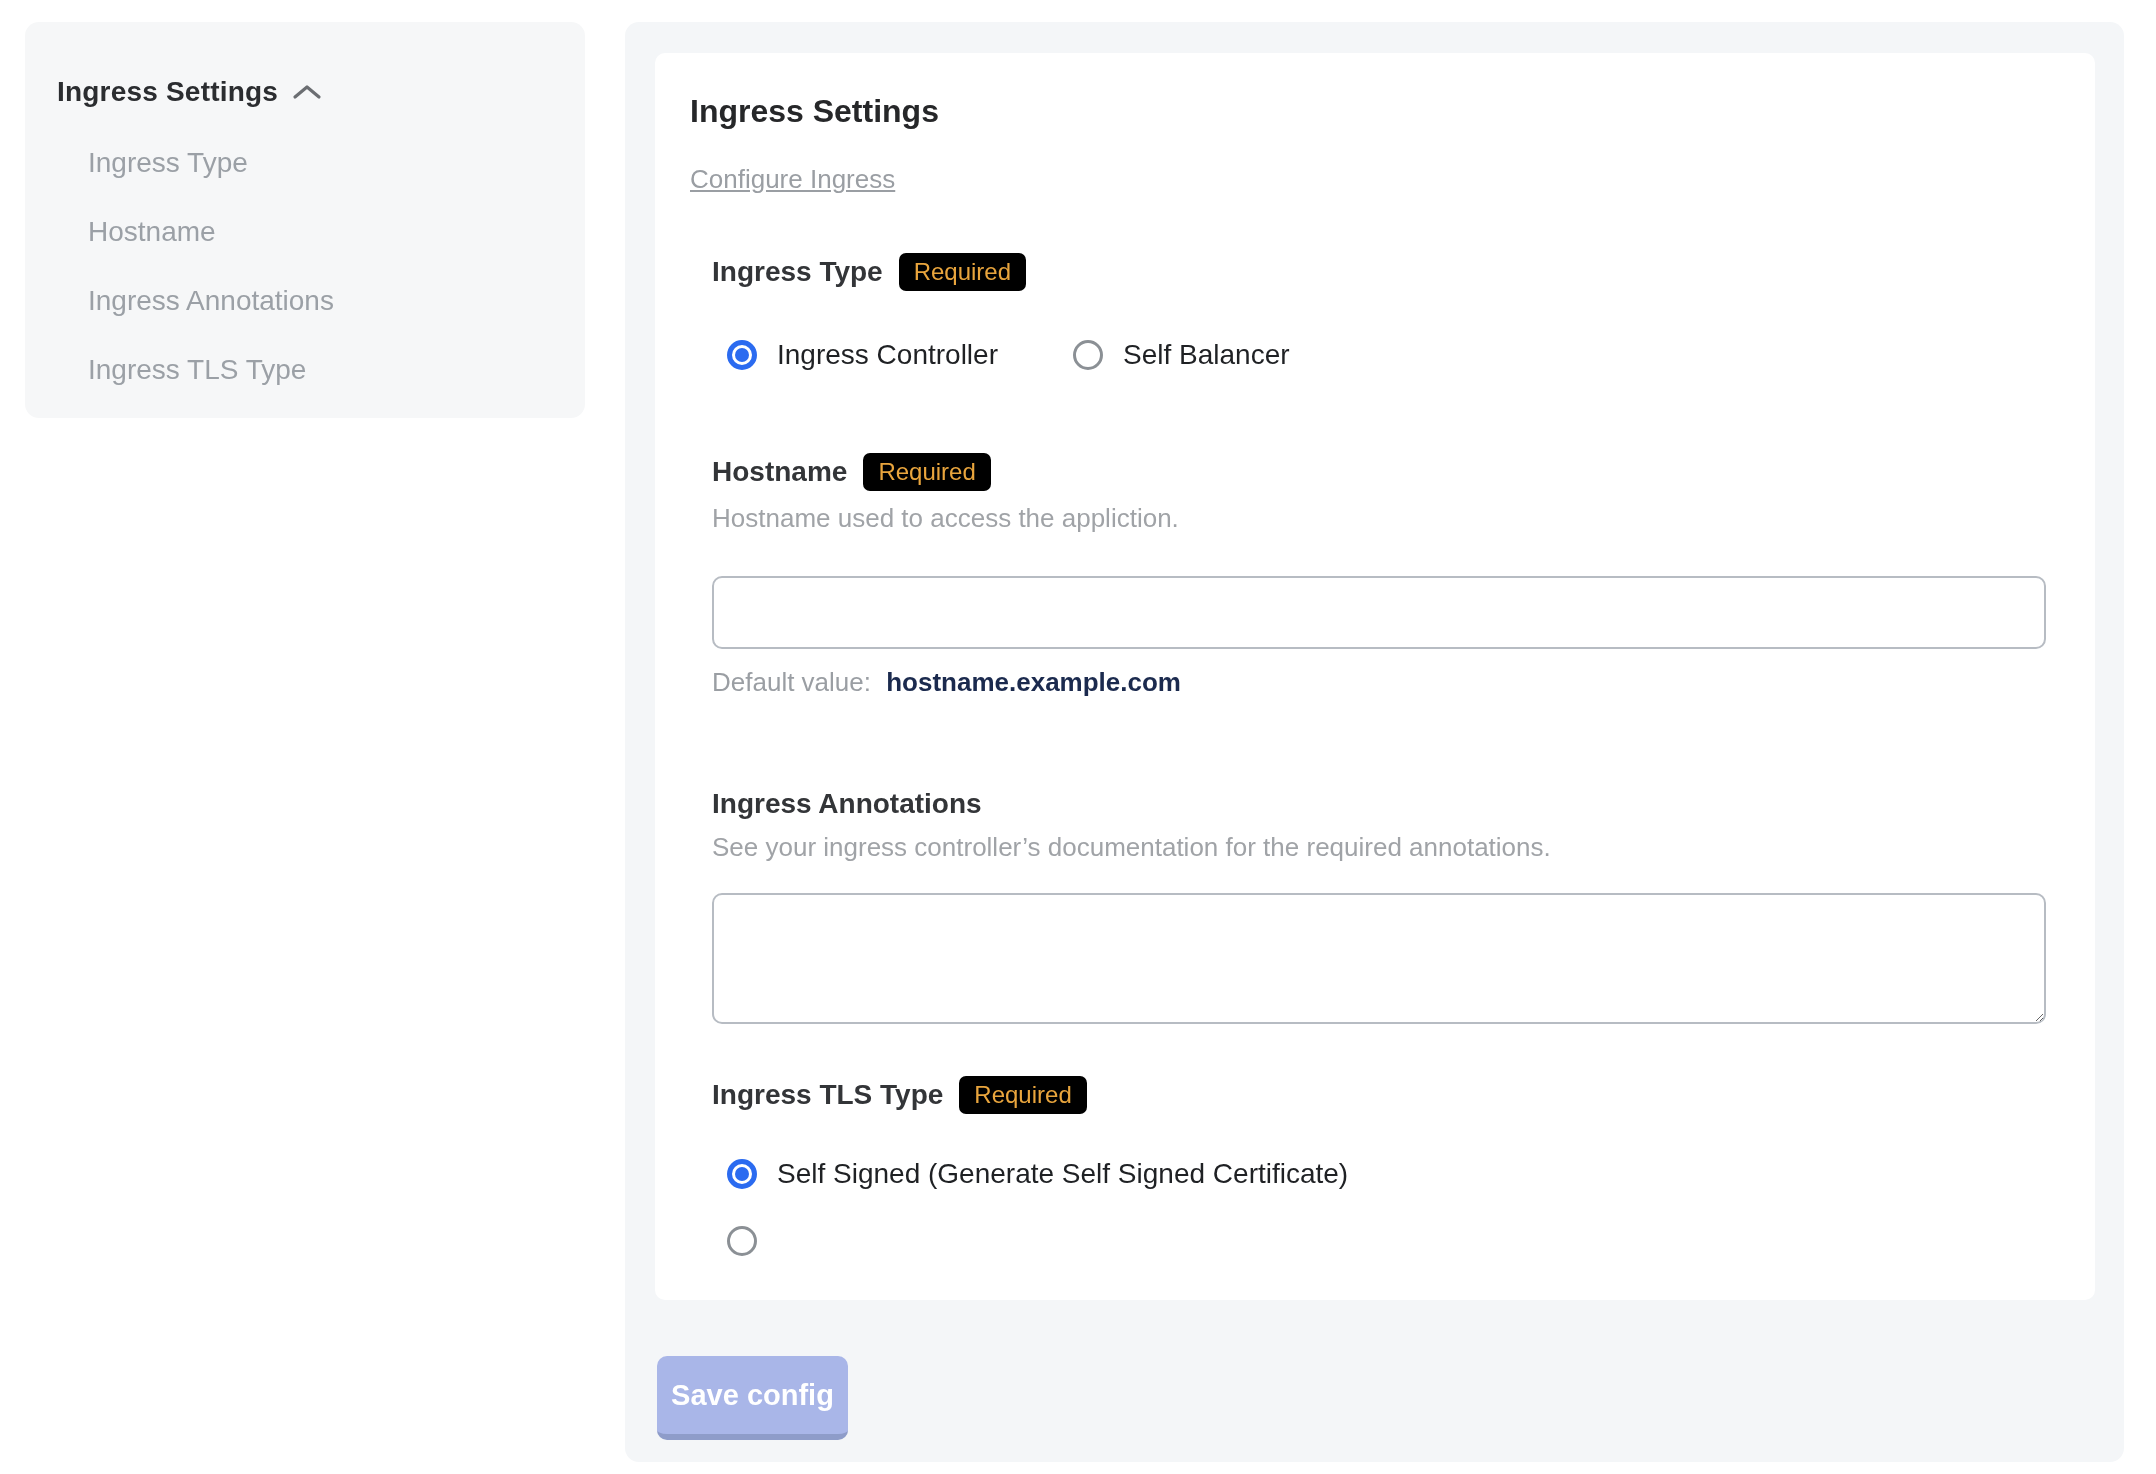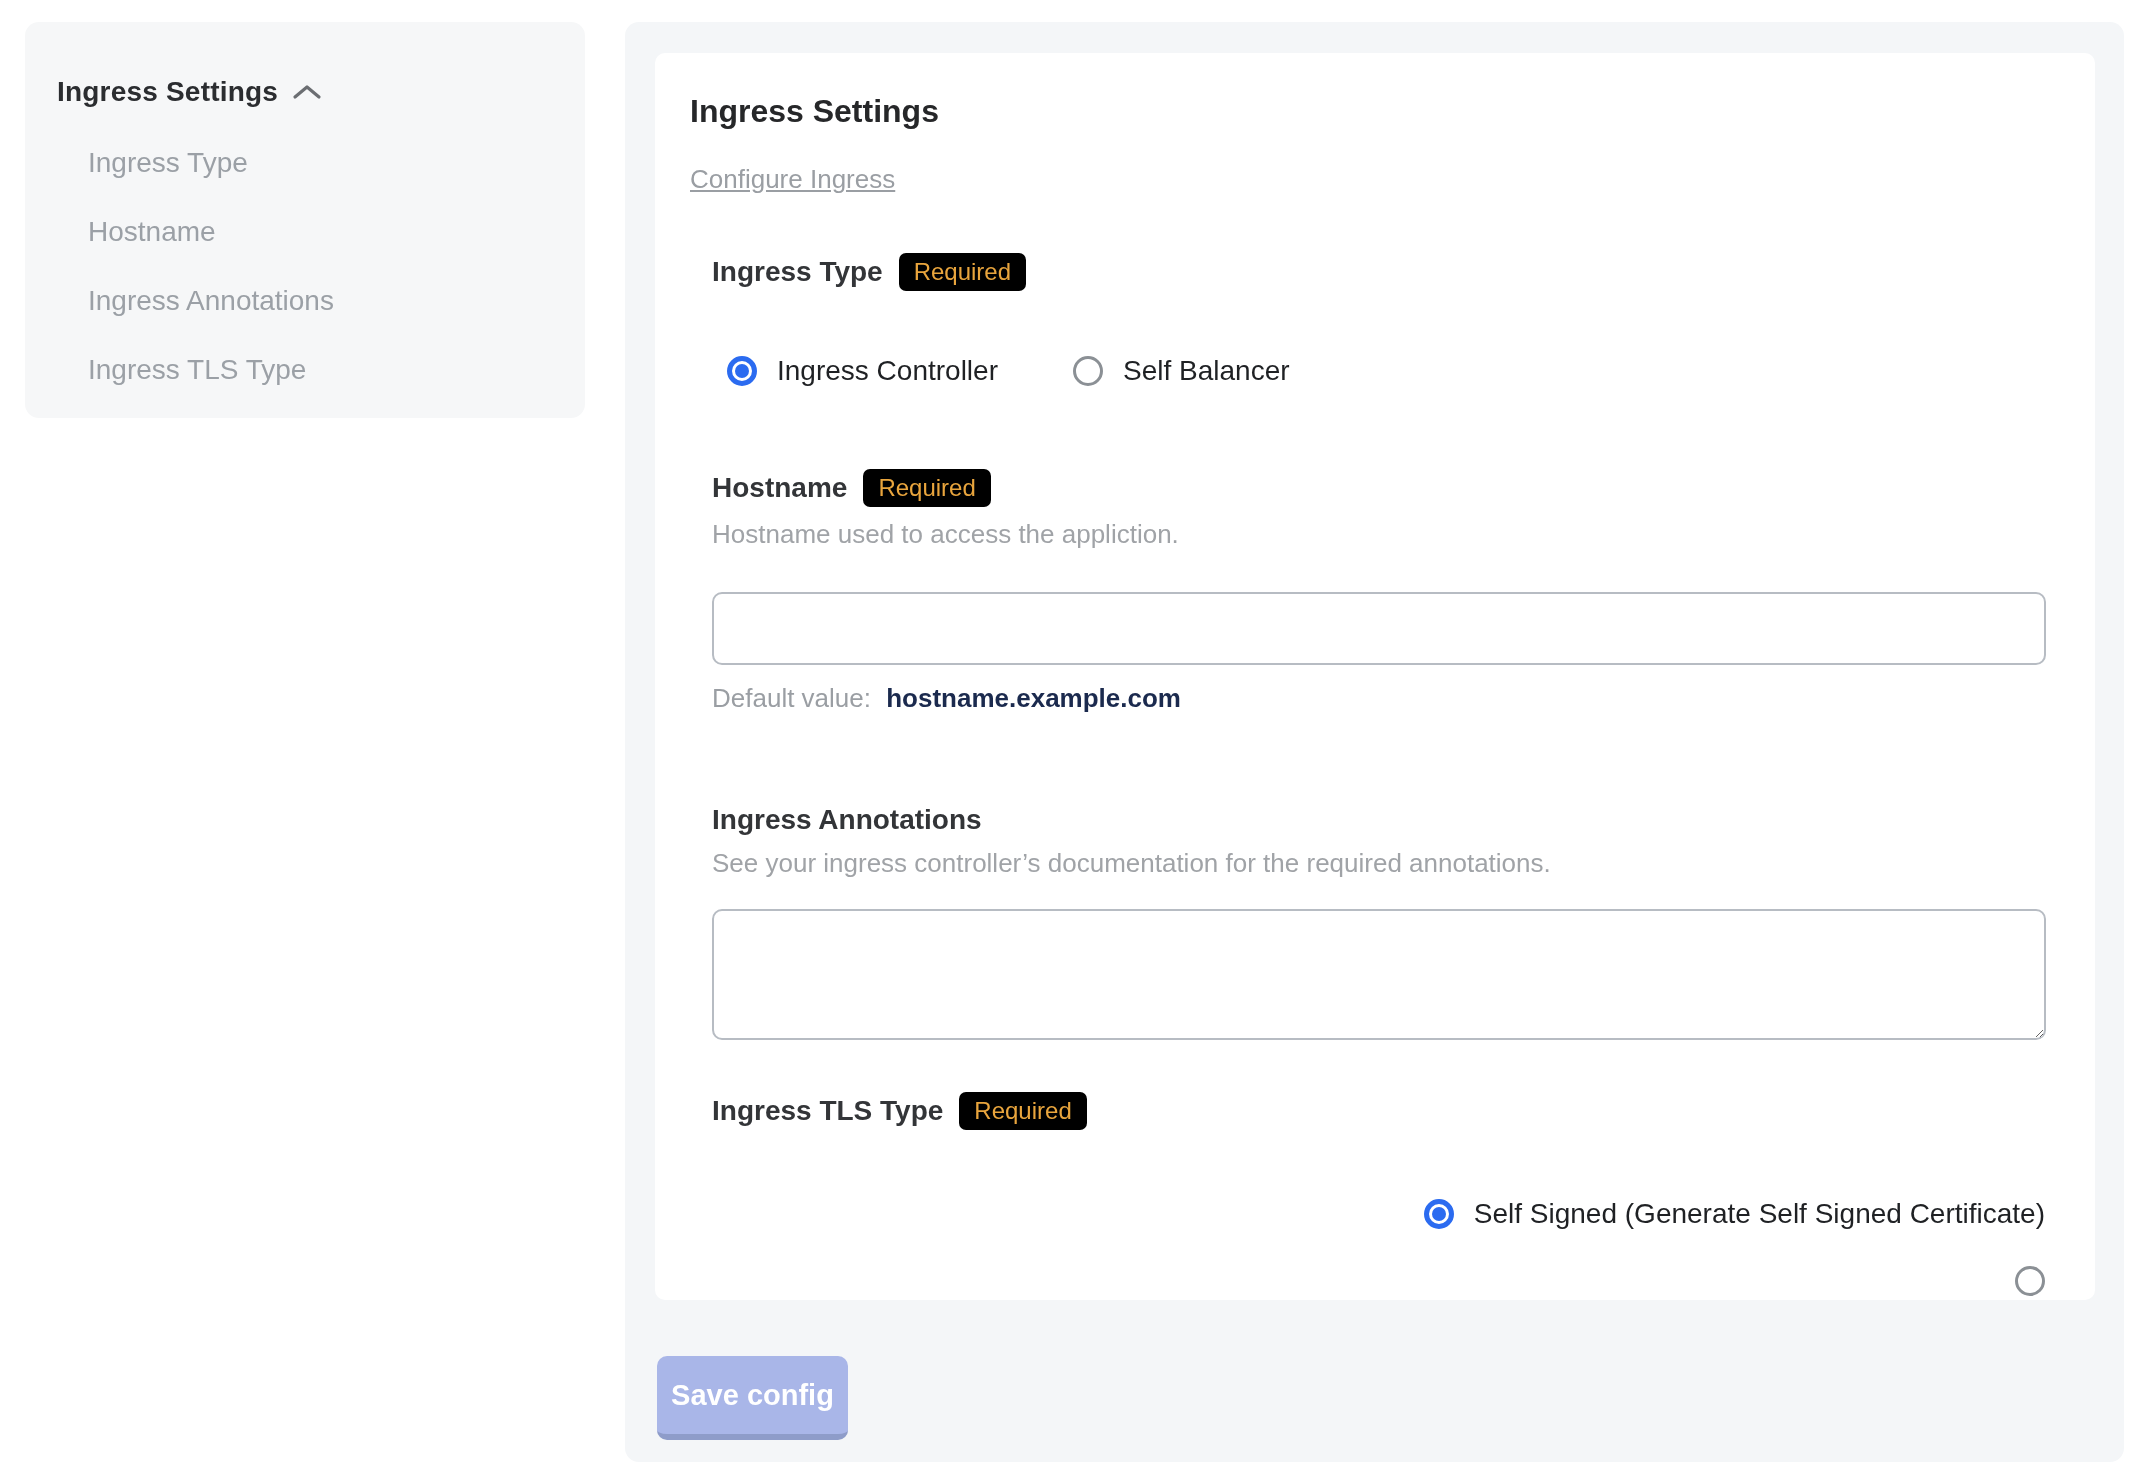--- a/index.html
+++ b/index.html
@@ -71,27 +71,27 @@
 
   .save-btn {
     position: absolute; left: 32px; top: 1334px; width: 191px; height: 84px;
     background: #a9b6e8; border: none; border-bottom: 6px solid #8e9cc9;
     border-radius: 10px; color: #ffffff; font-size: 29px; font-weight: bold;
     font-family: "Liberation Sans", sans-serif; cursor: pointer;
   }
 
   
   .sec-ingress-type   { margin-top: 58px; }
-  .sec-ingress-type .radio-group { display: flex; margin-top: 64px; gap: 60px; }
+  .sec-ingress-type .radio-group { display: flex; margin-top: 48px; gap: 60px; }
   .sec-hostname       { margin-top: 82px; }
   .sec-hostname .text-input { margin-top: 42px; }
   .sec-annotations    { margin-top: 90px; }
   .sec-annotations .annot-textarea { margin-top: 30px; }
   .sec-tls            { margin-top: 48px; }
-  .sec-tls .radio-group { margin-top: 68px; display: flex; flex-direction: column; gap: 36px; align-items: flex-end; }
+  .sec-tls .radio-group { margin-top: 44px; display: flex; flex-direction: column; gap: 36px; }
 </style>
 </head>
 <body>
 
 <nav class="sidebar">
   <div class="sidebar-title-row">
     <span class="sidebar-title">Ingress Settings</span>
     <span class="chev">
       <svg width="30" height="18" viewBox="0 0 30 18">
         <polyline points="3,14 15,4 27,14" fill="none" stroke="#6b6e72" stroke-width="3.2" stroke-linecap="round" stroke-linejoin="round"></polyline>

